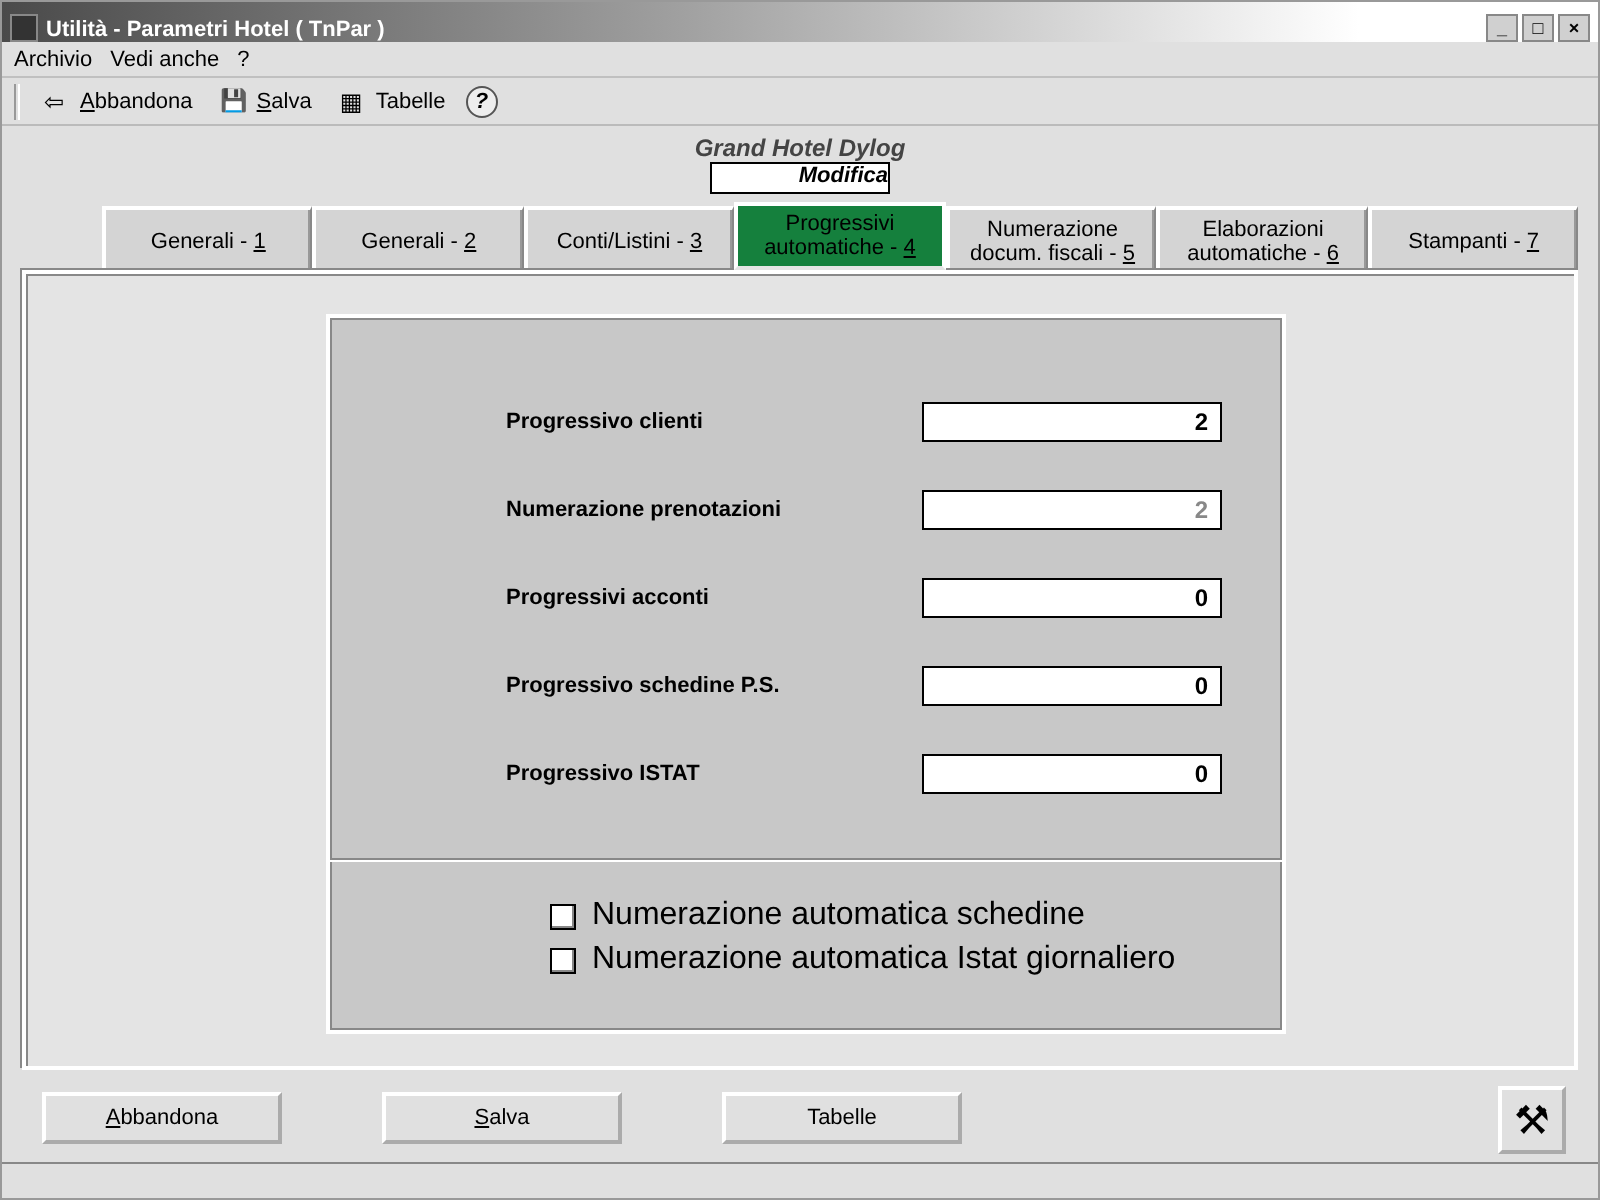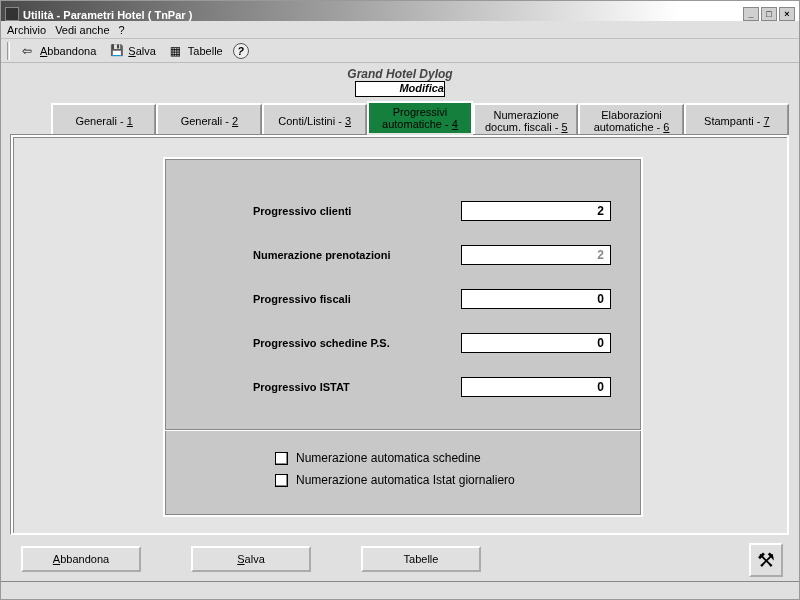--- a/index.html
+++ b/index.html
@@ -54,21 +54,21 @@
           background:#c8c8c8; border:2px solid #fff; box-shadow: inset -1px -1px 0 #888,
           inset 1px 1px 0 #888; }
   .formrows { padding:30px 30px 10px 40px;margin-left:48px; }
   .frow { display:flex; align-items:center; height:44px; }
   .frow label { flex:1; font-weight:bold; font-size:11px; }
   .frow input { width:150px; height:20px; text-align:right; padding:0 6px;
                 border:1px solid #000; background:#fff; font-weight:bold; font-size:12px;}
   .frow input:disabled { color:#888; background:#fff; }
   .card hr { margin:10px 0; border:none; border-top:1px solid #888; border-bottom:1px solid #fff;}
   .checks { padding:6px 0 0 110px; }
-  .crow { display:flex; align-items:center; gap:8px; height:22px; font-size:12px;}
+  .crow { display:flex; align-items:center; gap:8px; height:22px; font-size:16px;}
   .crow .cbox { width:13px; height:13px; background:#fff; border:1px solid #000;
                 box-shadow: inset -1px -1px 0 #888; cursor:pointer;}
   
   .bottombar { position:absolute; left:0; right:0; bottom:22px; height:36px;
                display:flex; align-items:center; padding:0 20px; gap:50px; }
   .btn { width:120px; height:26px; background:#e0e0e0; border:2px outset #fff;
          font-size:11px; cursor:pointer; }
   .btn u { text-decoration:underline; }
   .hammer { position:absolute; right:16px; bottom:22px; width:34px; height:34px;
             border:2px outset #fff; background:#e0e0e0; display:flex;
@@ -151,21 +151,21 @@
         <div class="formrows">
           <div class="frow">
             <label>Progressivo clienti</label>
             <input value="2" style="">
           </div>
           <div class="frow">
             <label>Numerazione prenotazioni</label>
             <input disabled="" value="2" style="">
           </div>
           <div class="frow">
-            <label>Progressivo fiscali</label>
+            <label>Progressivi acconti</label>
             <input value="0" style="">
           </div>
           <div class="frow">
             <label>Progressivo schedine P.S.</label>
             <input value="0" style="">
           </div>
           <div class="frow">
             <label>Progressivo ISTAT</label>
             <input value="0" style="">
           </div>

